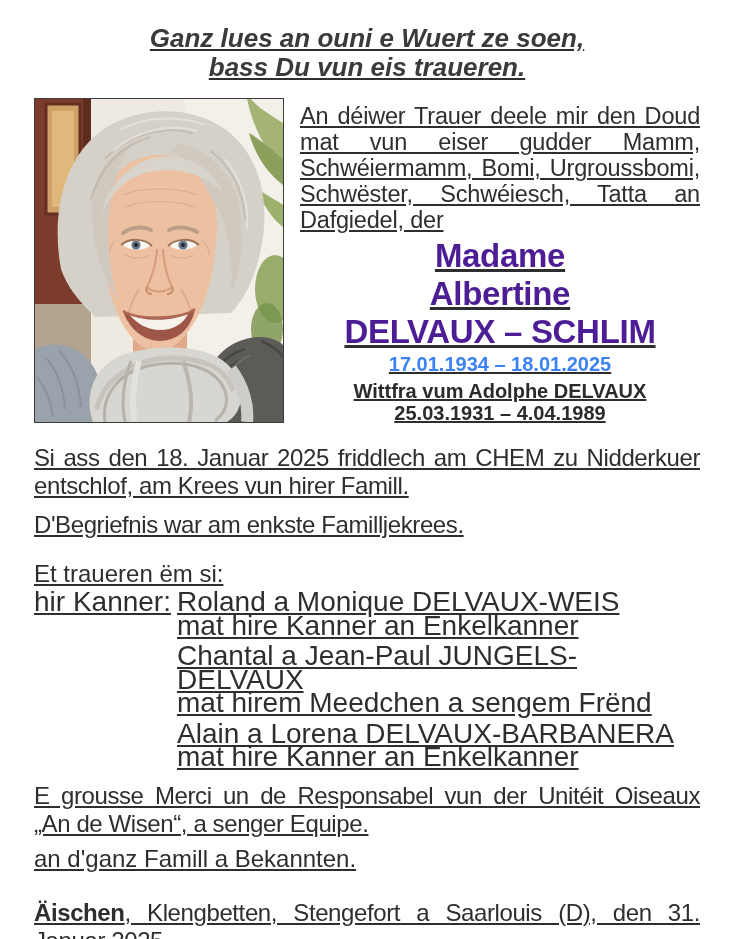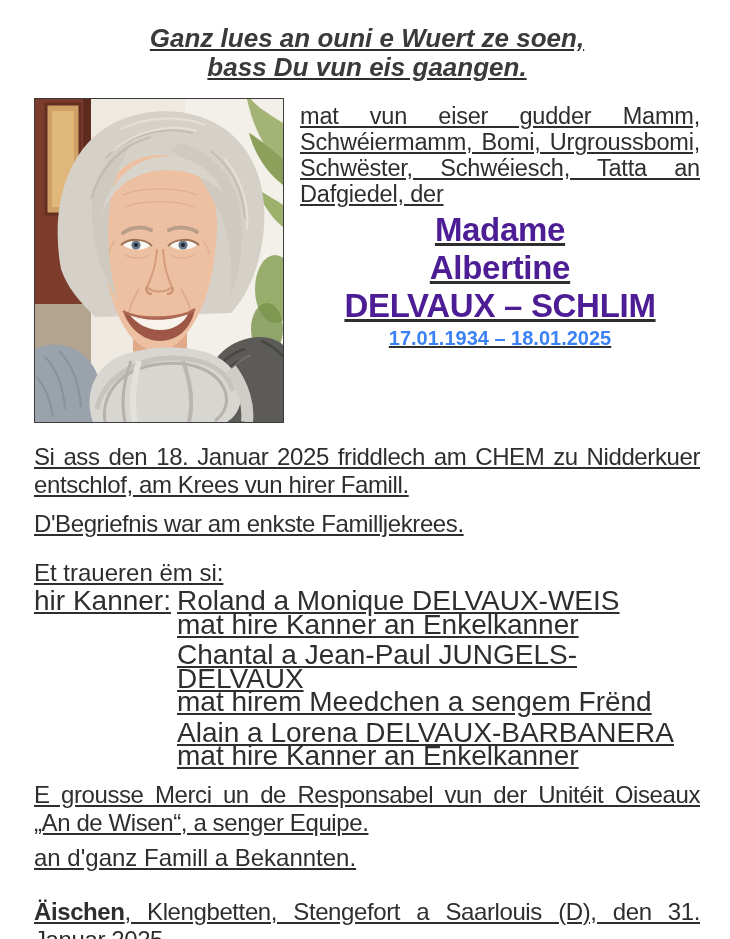--- a/index.html
+++ b/index.html
@@ -94,21 +94,21 @@
 
   b { font-weight: 700; }
 </style>
 </head>
 <body>
 
 <div class="page">
 
   <div class="epigraph">
     <div>Ganz lues an ouni e Wuert ze soen,</div>
-    <div>bass Du vun eis gaangen.</div>
+    <div>bass Du vun eis traueren.</div>
   </div>
 
   <div class="row">
 
     <div class="photo-frame">
       <svg viewBox="0 0 248 323" aria-hidden="true">
 
         <rect width="248" height="323" fill="#efeae1"></rect>
         <rect x="150" y="0" width="98" height="323" fill="#f3f0e9"></rect>
 
@@ -206,34 +206,39 @@
         <path d="M70,323 C66,296 84,272 118,266 C152,260 182,270 190,292 C194,304 190,314 180,322" stroke="#b4b2aa" stroke-width="3" fill="none"></path>
         <path d="M96,262 C88,284 86,304 90,323" stroke="#b4b2aa" stroke-width="3" fill="none"></path>
         <path d="M104,262 C98,284 96,306 100,323" fill="none" stroke="#e3e1db" stroke-width="6"></path>
         <path d="M148,262 C156,284 158,306 154,323" stroke="#b9b7af" stroke-width="4" fill="none"></path>
         <path d="M196,270 C208,286 214,306 212,323" stroke="#cfcdc7" stroke-width="12" fill="none"></path>
       </svg>
     </div>
 
     <div class="right-col">
       <div>
+        <div class="intro-line">An déiwer Trauer deele mir den Doud</div>
         <div class="intro-line">mat vun eiser gudder Mamm,</div>
         <div class="intro-line">Schwéiermamm, Bomi, Urgroussbomi,</div>
         <div class="intro-line">Schwëster, Schwéiesch, Tatta an</div>
         <div class="intro-line last">Dafgiedel, der</div>
       </div>
 
       <div class="name-block">
         <div>Madame</div>
         <div>Albertine</div>
         <div>DELVAUX – SCHLIM</div>
       </div>
 
       <div class="dates">17.01.1934 – 18.01.2025</div>
 
+      <div class="widow">
+        <div>Wittfra vum Adolphe DELVAUX</div>
+        <div>25.03.1931 – 4.04.1989</div>
+      </div>
     </div>
   </div>
 
   <div class="para cond p1">
     <div class="jline">Si ass den 18. Januar 2025 friddlech am CHEM zu Nidderkuer</div>
     <div class="nline">entschlof, am Krees vun hirer Famill.</div>
   </div>
 
   <div class="para cond p2 nline">D'Begriefnis war am enkste Familljekrees.</div>
 

